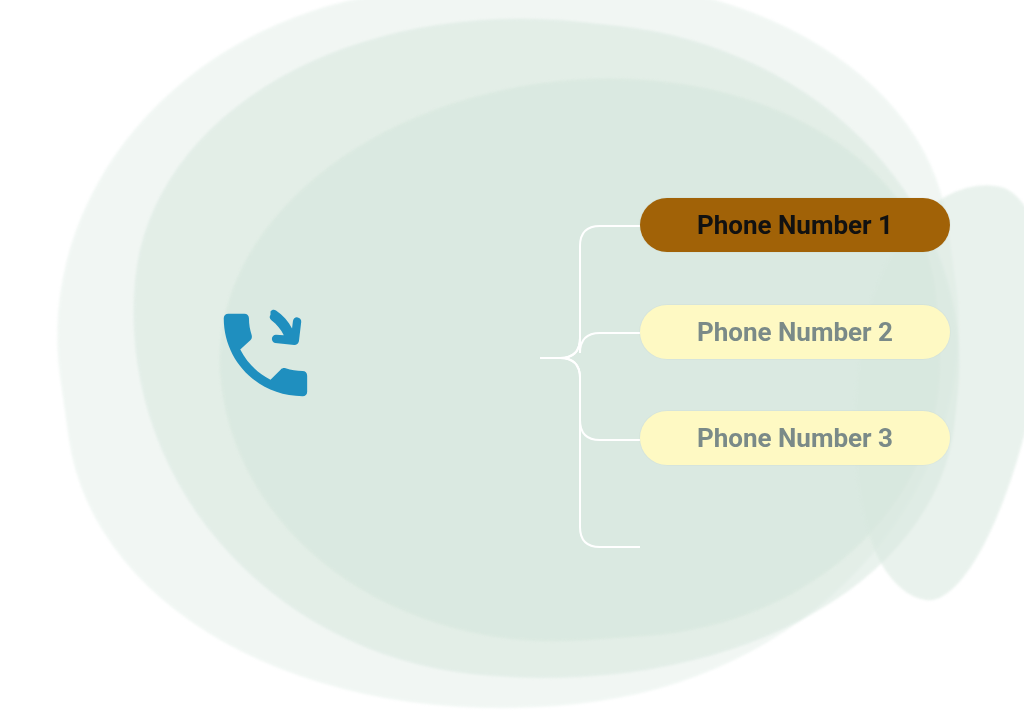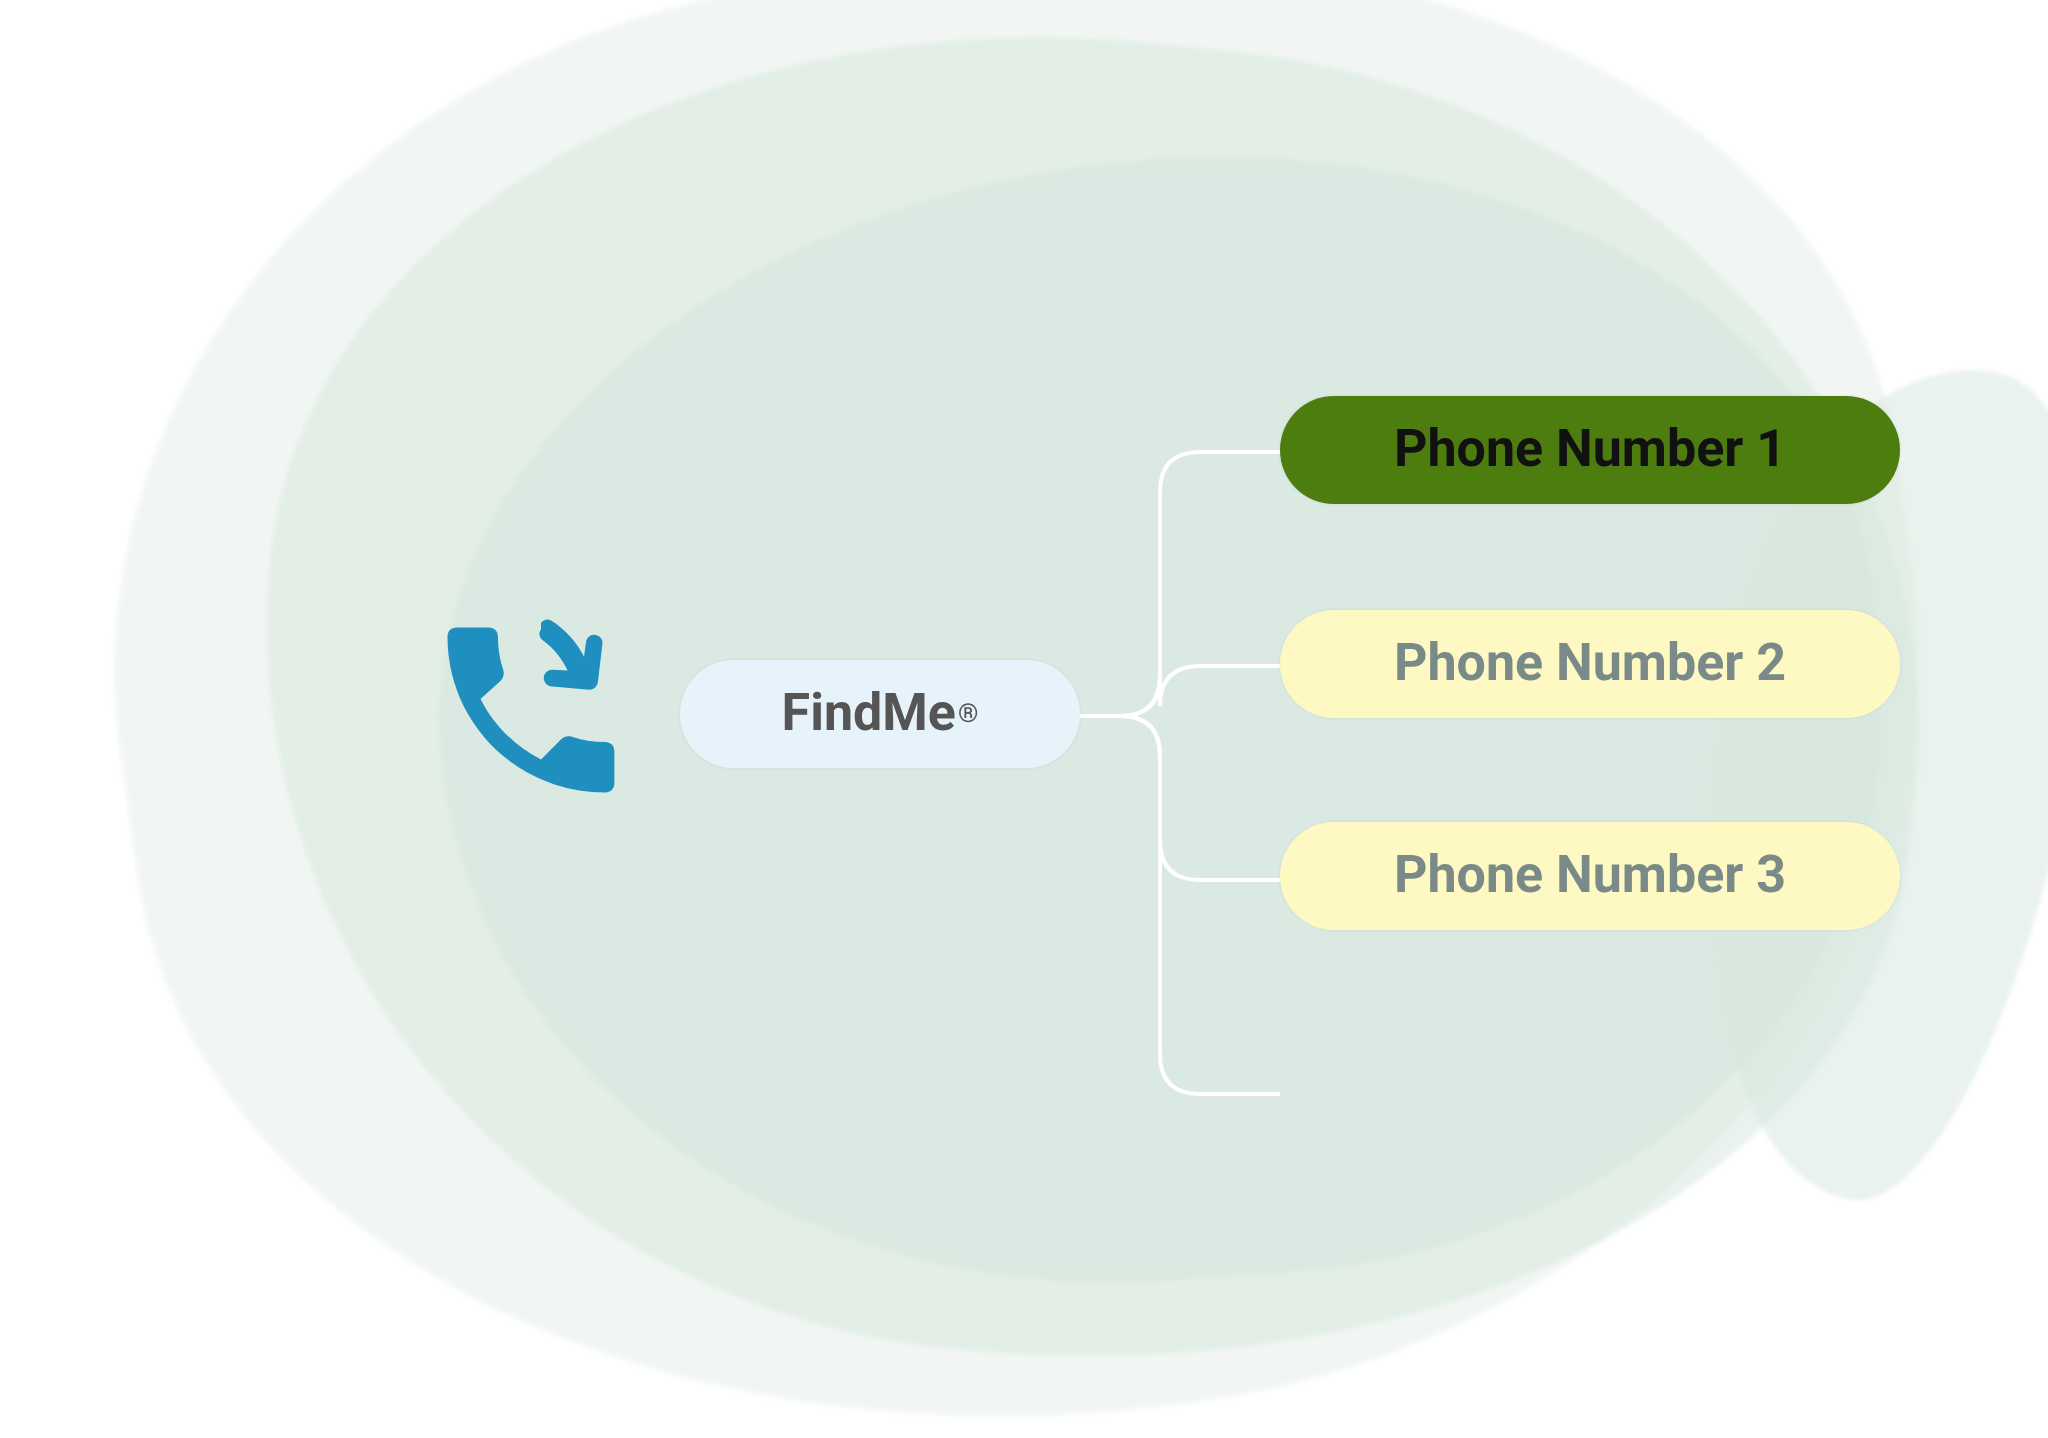--- a/index.html
+++ b/index.html
@@ -10,21 +10,21 @@
   .blob.b{left:130px;top:20px;width:830px;height:660px;opacity:.55;border-radius:55% 50% 60% 50% / 50% 55% 50% 60%;transform:rotate(6deg)}
   .blob.c{left:220px;top:80px;width:720px;height:560px;opacity:.75;border-radius:60% 55% 50% 55% / 55% 50% 55% 60%;transform:rotate(-4deg)}
   .blob.hand{right:-10px;top:180px;width:180px;height:420px;opacity:.55;border-radius:60% 40% 40% 60% / 40% 40% 60% 60%;transform:rotate(10deg)}
   
   .content{position:absolute;left:0;top:0;width:100%;height:100%}
   .icon-wrap{position:absolute;left:210px;top:300px;width:110px;height:110px}
   .pill{background:#e7f3fb;border-radius:999px;display:flex;align-items:center;justify-content:center;box-shadow:0 0 0 1px rgba(0,0,0,0.02)}
   .findme{position:absolute;left:340px;top:330px;width:200px;height:54px;font-size:26px;font-weight:700;color:#555}
   .findme sup{font-size:.5em;font-weight:600;vertical-align:super;margin-left:1px}
   .opt{position:absolute;left:640px;width:310px;height:54px;font-size:26px;font-weight:700}
-  .opt.active{color:#111;background:#4d7c0f}
+  .opt.active{color:#111;background:#a16207}
   .opt.muted{color:#7a8a88;background:#fef9c3}
   .opt1{top:198px}
   .opt2{top:305px}
   .opt3{top:411px}
   .opt4{top:519px}
   
   svg.conn{position:absolute;left:540px;top:180px;width:120px;height:425px;overflow:visible}
   .conn path{fill:none;stroke:#fff;stroke-width:2}
 </style>
 </head>
@@ -37,24 +37,20 @@
   <div class="blob hand"></div>
 
   <div class="content">
     <div class="icon-wrap">
       <svg viewBox="0 0 24 24" width="110" height="110">
         <path fill="#1f8fbf" d="M6.6 10.8c1.4 2.8 3.8 5.2 6.6 6.6l2.2-2.2c.3-.3.7-.4 1.1-.3 1.2.4 2.4.6 3.7.6.6 0 1 .4 1 1V20c0 .6-.4 1-1 1C10.6 21 3 13.4 3 4c0-.6.4-1 1-1h3.5c.6 0 1 .4 1 1 0 1.3.2 2.5.6 3.7.1.4 0 .8-.3 1.1L6.6 10.8z"></path>
         <path fill="#1f8fbf" d="M13.2 3.2c-.3.4-.2.9.2 1.2 1.2.9 2.1 2 2.7 3.3l-1.7-.1c-.5 0-.9.4-.9.9 0 .4.3.8.7.9l4.2.4c.5 0 .9-.3 1-.8l.5-4.2c.1-.5-.3-.9-.8-1-.5-.1-.9.3-1 .8l-.2 1.6c-.8-1.6-2-2.9-3.5-3.9-.4-.3-.9-.2-1.2.2v.7z"></path>
       </svg>
     </div>
 
-    <div class="pill findme">
-      <span>FindMe</span>
-        <sup>®</sup>
-    </div>
 
     <svg class="conn">
       <path d="M0 178 L20 178"></path>
       <path d="M20 178 Q40 178 40 158 L40 66 Q40 46 60 46 L100 46"></path>
       <path d="M20 178 Q40 178 40 158 L40 173 Q40 153 60 153 L100 153"></path>
       <path d="M20 178 Q40 178 40 198 L40 240 Q40 260 60 260 L100 260"></path>
       <path d="M20 178 Q40 178 40 198 L40 347 Q40 367 60 367 L100 367"></path>
     </svg>
 
     <div class="pill opt opt1 active">

